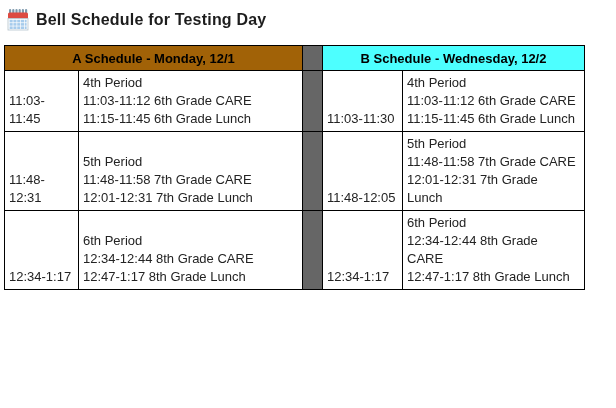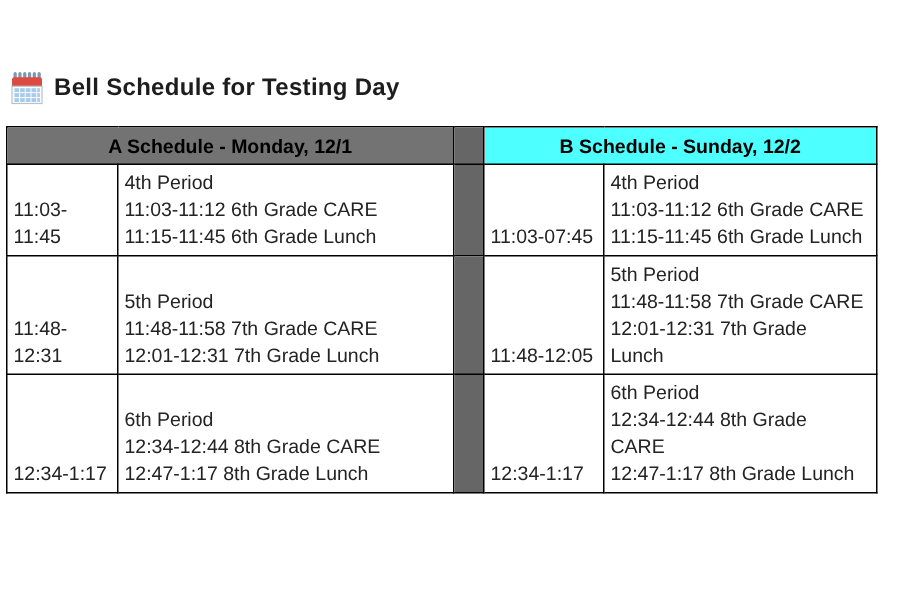--- a/index.html
+++ b/index.html
@@ -4,24 +4,23 @@
 <style>
   html, body { margin: 0; padding: 0; background: #ffffff; }
   body {
     width: 616px; height: 408px;
     font-family: "Liberation Sans", sans-serif;
     color: #222222;
     overflow: hidden;
   }
   .title-bar {
     display: flex; align-items: center;
-    padding: 22px 0 0 7px;
+    padding: 7px 0 0 7px;
     gap: 7px;
     height: 26px;
-    margin-top: 24px;
   }
   .cal-icon { width: 22px; height: 22px; flex: 0 0 auto; }
   .page-title {
     margin: 0;
     font-size: 16px;
     font-weight: bold;
     color: #1d1d1d;
     letter-spacing: 0.2px;
   }
   table.bell {
@@ -36,21 +35,21 @@
   }
   th.hdr {
     font-weight: bold;
     text-align: center;
     vertical-align: middle;
     height: 22px;
     font-size: 13px;
     color: #000000;
     white-space: pre;
   }
-  th.hdr-a { background: #737373; }
+  th.hdr-a { background: #a16207; }
   th.hdr-b { background: #4DFFFF; }
   td.cell {
     vertical-align: bottom;
     padding: 3px 4px;
     line-height: 18px;
     white-space: pre;          
     color: #232323;
   }
   .sep {
     background: #666666;
@@ -103,32 +102,32 @@
     <col style="width:74px">
       <col style="width:224px">
       <col style="width:20px">
       <col style="width:80px">
       <col style="width:182px">
   </colgroup>
   <tbody>
     <tr>
       <th class="hdr hdr-a" colspan="2">A Schedule - Monday, 12/1</th>
       <th class="sep"></th>
-      <th class="hdr hdr-b" colspan="2">B Schedule - Sunday, 12/2</th>
+      <th class="hdr hdr-b" colspan="2">B Schedule - Wednesday, 12/2</th>
     </tr>
 
 
     <tr>
       <td class="cell">11:03-
 11:45</td>
       <td class="cell">4th Period
 11:03-11:12 6th Grade CARE
 11:15-11:45 6th Grade Lunch</td>
       <td class="sep"></td>
-      <td class="cell">11:03-07:45</td>
+      <td class="cell">11:03-11:30</td>
       <td class="cell">4th Period
 11:03-11:12 6th Grade CARE
 11:15-11:45 6th Grade Lunch</td>
     </tr>
 
     <tr>
       <td class="cell">11:48-
 12:31</td>
       <td class="cell">5th Period
 11:48-11:58 7th Grade CARE

